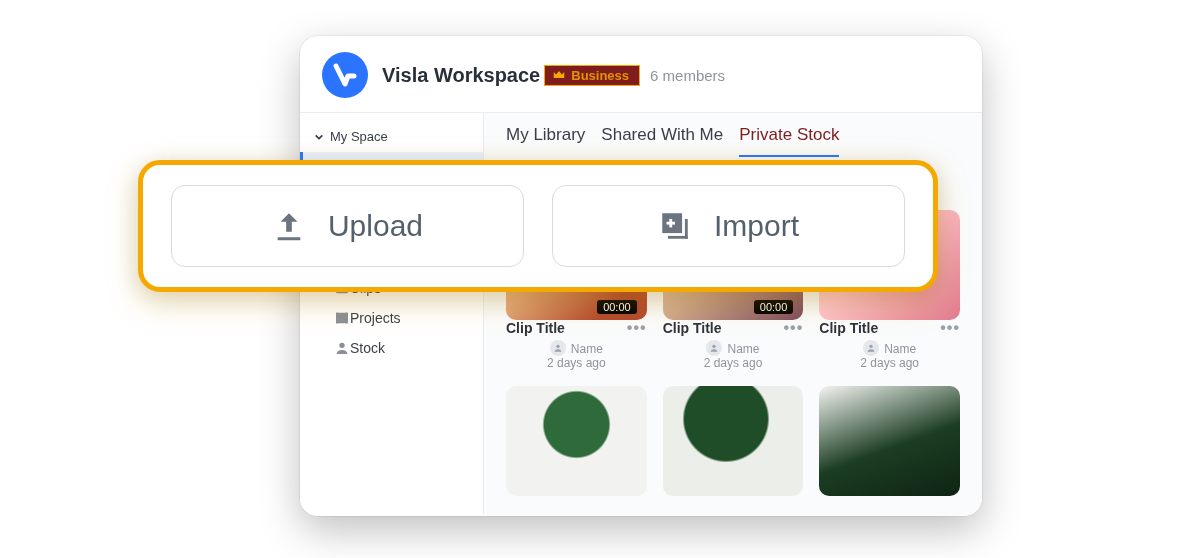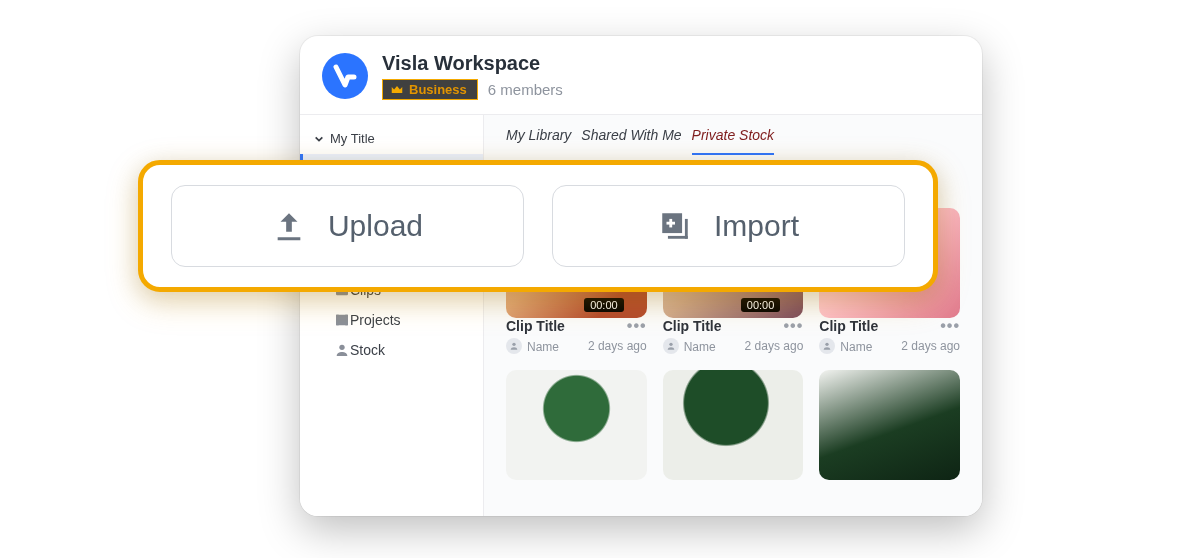--- a/index.html
+++ b/index.html
@@ -13,26 +13,26 @@
   
   .card-header {
     display: flex; align-items: center; gap: 14px;
     padding: 16px 20px 14px 22px; border-bottom: 1px solid #ececef;
   }
   .logo {
     width: 46px; height: 46px; border-radius: 50%;
     background: #2b74ff; position: relative; flex: 0 0 46px;
   }
   .logo svg { position:absolute; inset:0; }
-  .hdr-txt { display:flex; flex-direction:column; gap:4px; }
+  .hdr-txt { display:flex; flex-direction:row; gap:4px; }
   .ws-title { font-size: 20px; font-weight:600; color:#28303a; }
   .ws-sub   { display:flex; align-items:center; gap:10px; }
   .plan-badge {
     display:inline-flex; align-items:center; gap:5px;
-    border:1.5px solid #f4a900; color:#e29400; background:#404040;
+    border:1.5px solid #f4a900; color:#e29400; background:#7f1d1d;
     font-size:13px; font-weight:600; padding:2px 10px 2px 7px; border-radius:0;
   }
   .crown { width:14px; height:14px; fill:#f4a900; }
   .members { font-size:15px; color:#8e949e;text-align:right; }
   
   .card-body { display:flex; height:calc(100% - 78px); }
   .sidebar { width:184px; border-right:1px solid #ececef; padding-top:8px; background:#fff; }
   .side-section-hdr {
     display:flex; align-items:center; gap:6px;
     padding:8px 14px; font-size:13px; color:#3a3f47; cursor:pointer;
@@ -40,45 +40,45 @@
   .chev { width:10px; height:10px; stroke:#3a3f47; stroke-width:2; fill:none; }
   .side-item {
     display:flex; align-items:center; gap:0;
     padding:7px 14px 7px 34px; font-size:14px; color:#3a3f47; cursor:pointer;
   }
   .side-item.active { background:#eaf1ff; color:#2b74ff; border-left:3px solid #2b74ff; padding-left:31px;}
   .side-item.active .s-ico { fill:#2b74ff; }
   .s-ico { width:16px; height:16px; fill:#8a8f99; flex-shrink:0; }
   
   .main { flex:1; background:#fafbfc; display:flex; flex-direction:column; }
-  .tabs { display:flex; gap:10px; padding:12px 22px 0 22px; font-size:14px; color:#3a3f47;font-style:italic; }
+  .tabs { display:flex; gap:16px; padding:12px 22px 0 22px; font-size:17px; color:#3a3f47; }
   .tab { padding-bottom:10px; cursor:pointer; }
   .tab.active { color:#7f1d1d; border-bottom:2px solid #2b74ff; font-weight:500;}
   .small-actions { display:flex; gap:10px; padding:8px 22px 0 22px;}
   .small-btn{
     display:flex; align-items:center; gap:6px;
     border:1px solid #d8dbe0; background:#fff; border-radius:6px;
     padding:6px 14px; font-size:13px; color:#4a4f58; cursor:pointer;
   }
   .clips-grid{
     display:grid; grid-template-columns:repeat(3,1fr); gap:16px;
     padding:16px 22px 22px 22px; overflow:hidden;
   }
   .clip{ position:relative; }
   .thumb{
     width:100%; height:110px; border-radius:10px; background:#ddd;
     position:relative; overflow:hidden;
   }
   .dur{
-    position:absolute; right:23px; bottom:6px; background:#000;
+    position:absolute; right:10px; bottom:6px; background:#000;
     color:#fff; font-size:11px; padding:1px 6px; border-radius:3px;
   }
   .clip-title{ font-size:14px; font-weight:600; color:#2d323b; display:flex; justify-content:space-between; align-items:center;}
   .ell{ color:#9aa0aa; letter-spacing:1px; cursor:pointer; font-size:16px; line-height:10px;}
-  .clip-sub{ display:flex; justify-content:space-between; align-items:center; margin-top:4px; font-size:12px; color:#8e949e;}
+  .clip-sub{ display:flex; justify-content:space-between; align-items:center; margin-top:4px; font-size:12px; color:#8e949e;flex-direction:column;}
   .ava{ width:16px; height:16px; border-radius:50%; background:#e4e7ec; display:inline-flex; align-items:center; justify-content:center; margin-right:5px;}
   .ava svg{ width:10px; height:10px; fill:#9aa0aa;}
   
   .thumb.food  { background: linear-gradient(135deg,#f7d7c2 0%, #e0a77a 40%, #b34a2e 80%); }
   .thumb.figs  { background: linear-gradient(135deg,#efe9e1 0%, #cfa98f 45%, #7a4a5e 100%); }
   .thumb.cake  { background: linear-gradient(135deg,#ffe6ea 0%, #ffc6cf 40%, #e07b8c 100%); }
   .thumb.plant1{ background: radial-gradient(circle at 50% 35%, #2f6b3a 0%, #2f6b3a 32%, #f2f3f1 34%); }
   .thumb.plant2{ background: radial-gradient(circle at 45% 30%, #1e4d28 0%, #1e4d28 38%, #eceee9 40%); }
   .thumb.leaf  { background: linear-gradient(160deg,#f3f4f1 0%, #1b3d22 55%, #0e2414 100%); }
   
@@ -128,21 +128,21 @@
       </div>
     </div>
 
     <div class="card-body">
 
       <div class="sidebar">
         <div class="side-section-hdr">
           <svg class="chev" viewBox="0 0 12 12">
               <polyline points="2,4 6,8 10,4"></polyline>
             </svg>
-          <span>My Title</span>
+          <span>My Space</span>
         </div>
         <div class="side-item active">
           <svg class="s-ico" viewBox="0 0 24 24">
               <rect x="3" y="4" width="18" height="16" rx="2"></rect>
               <path d="M10 9v6l5-3z" fill="#fff"></path>
             </svg>
           <span>Clips</span>
         </div>
         <div class="side-item">
           <svg class="s-ico" viewBox="0 0 24 24">

